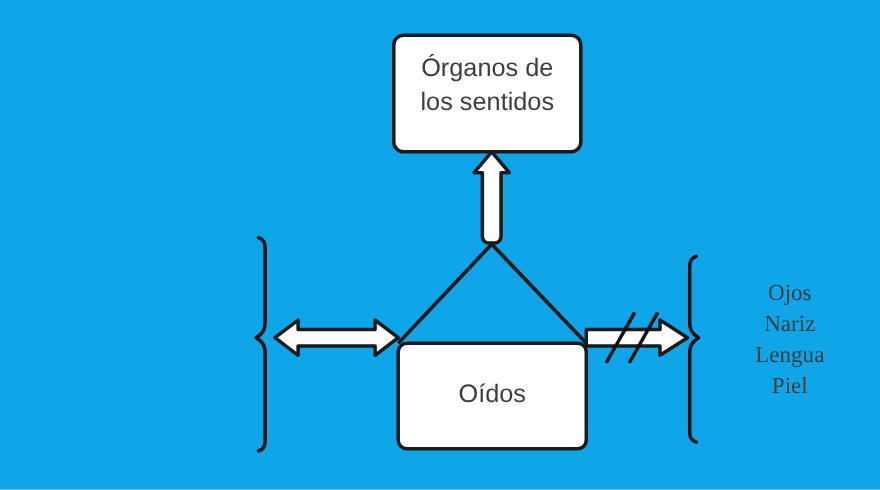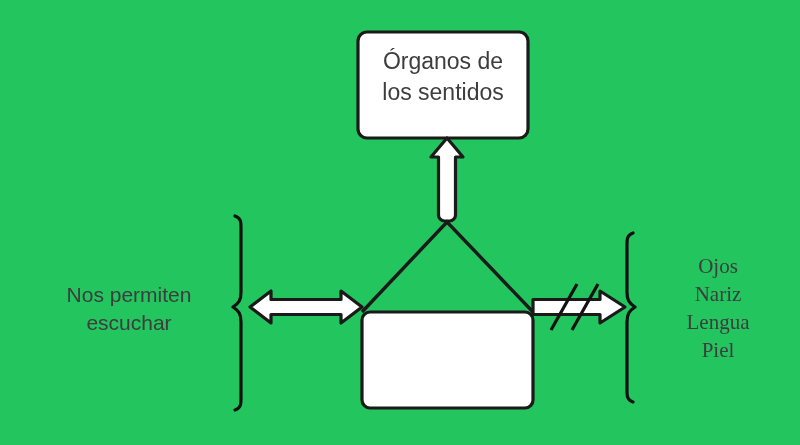--- a/index.html
+++ b/index.html
@@ -10,21 +10,21 @@
   body {
     width: 800px;
     height: 445px;
     overflow: hidden;
     font-family: "Liberation Sans", sans-serif;
   }
   #diagram-root {
     position: relative;
     width: 800px;
     height: 445px;
-    background: #22c55e;
+    background: #0ea5e9;
   }
   #diagram-svg {
     position: absolute;
     left: 0;
     top: 0;
     width: 800px;
     height: 445px;
     display: block;
   }
   .shape-stroke {
@@ -150,22 +150,21 @@
              C 627 300 629 303 635 307
              C 629 311 627 314 627 322
              L 627 390
              C 627 396 627 400 633 402"></path>
 
   </svg>
 
   <div class="txt" id="label-organos">Órganos de
 los sentidos</div>
 
+  <div class="txt" id="label-oidos">Oídos</div>
 
-  <div class="txt" id="label-left">Nos permiten
-escuchar</div>
 
   <div class="txt" id="label-right">Ojos
 Nariz
 Lengua
 Piel</div>
 
 </div>
 
 </body></html>

